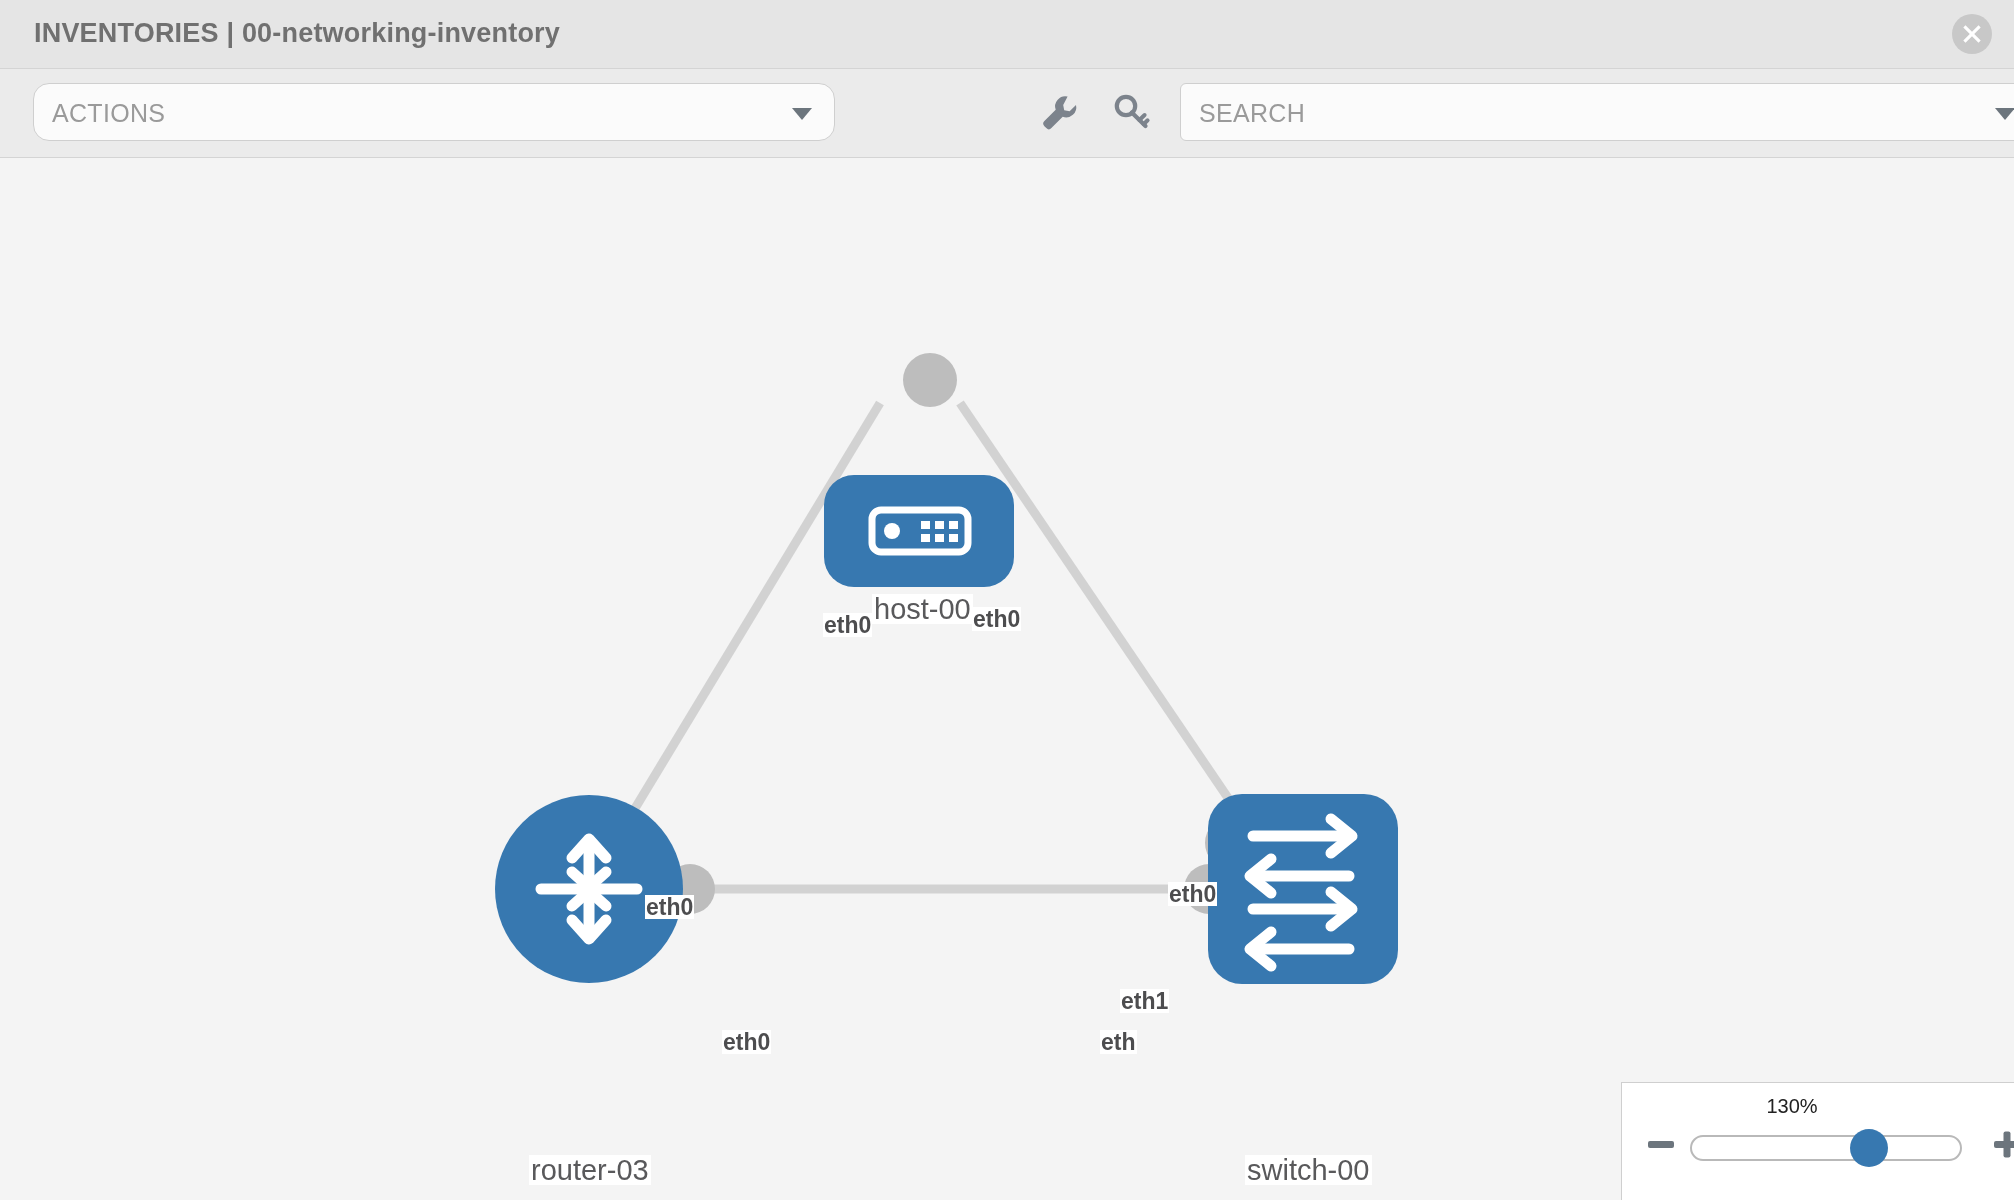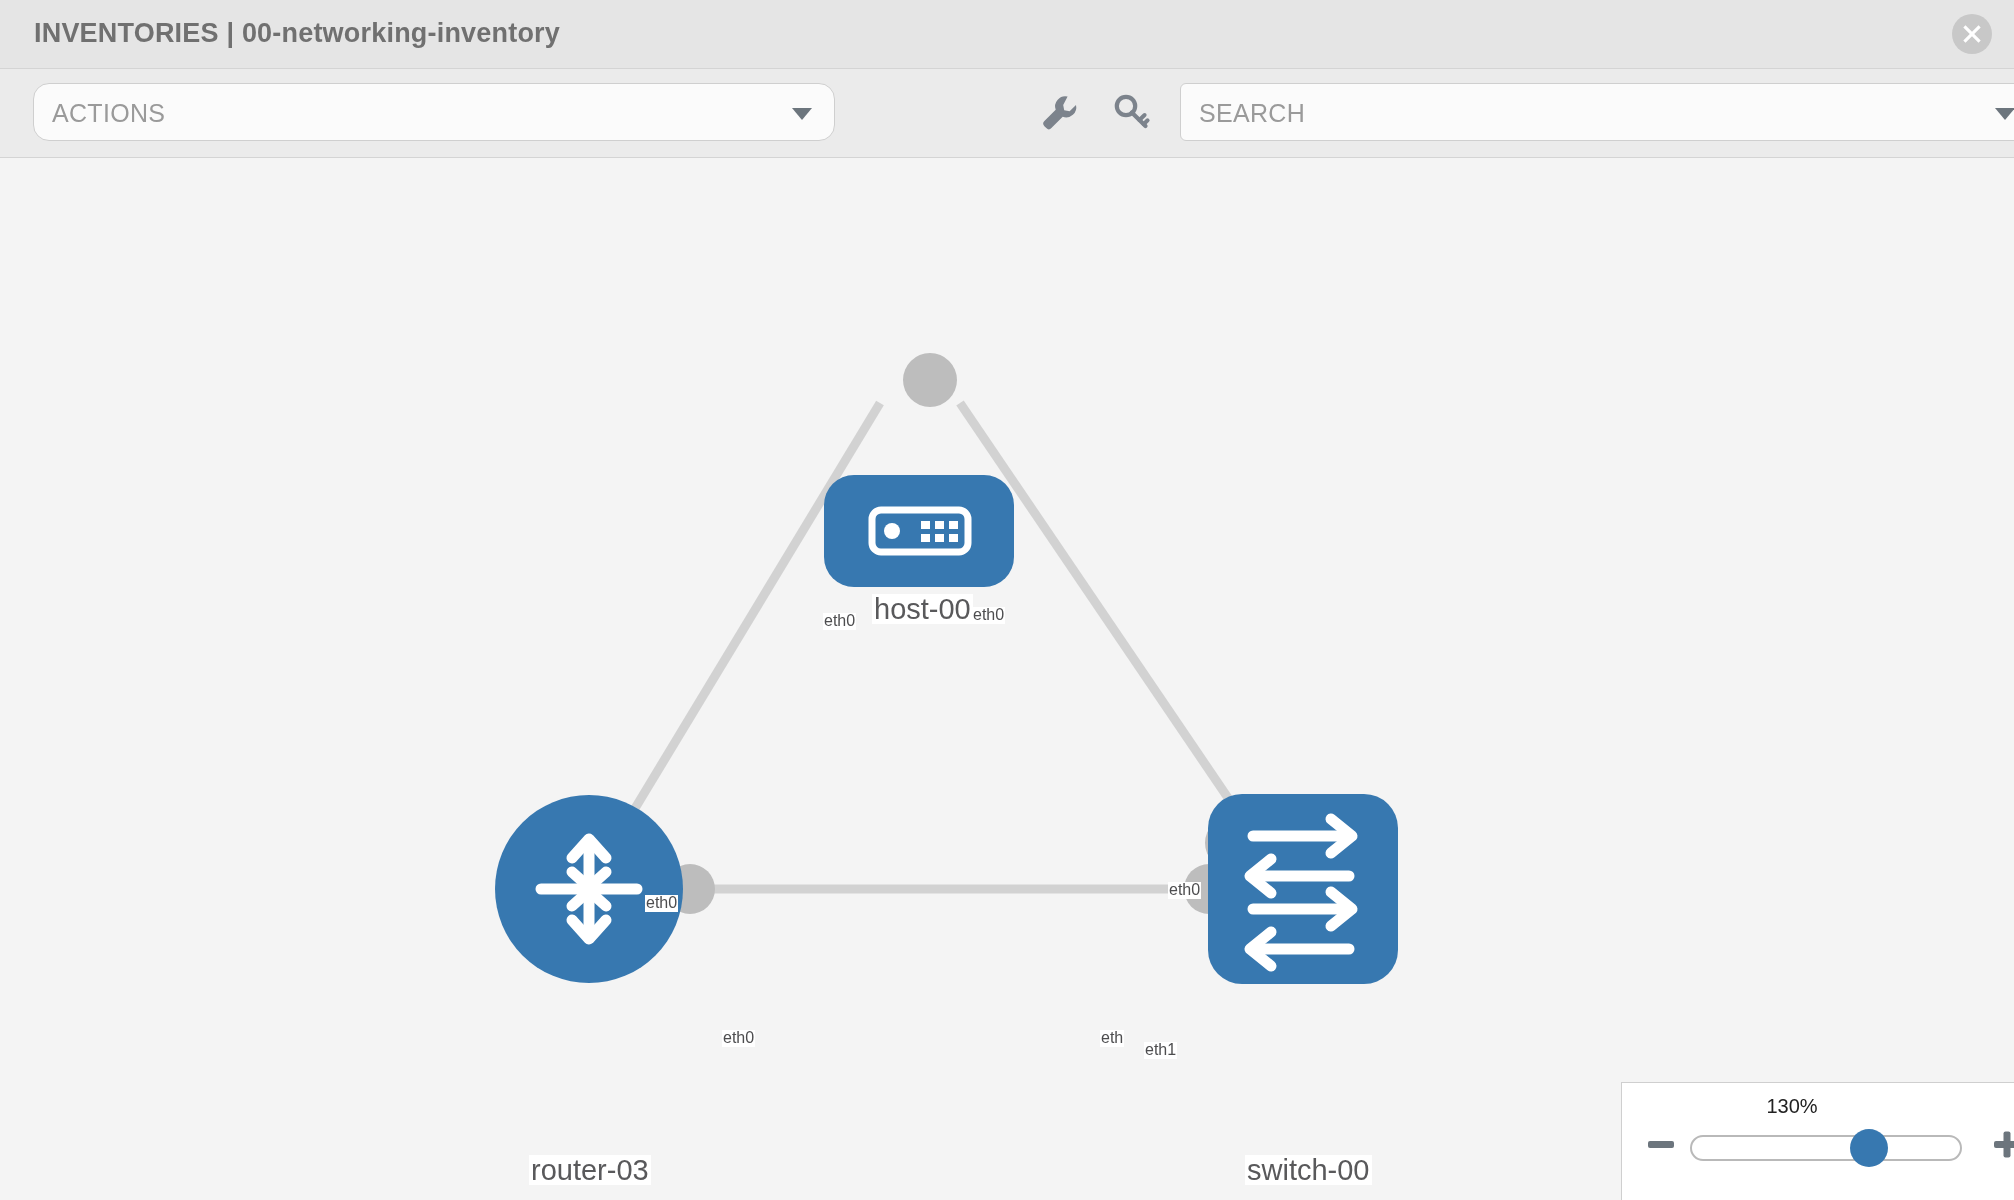--- a/index.html
+++ b/index.html
@@ -147,26 +147,27 @@
     position: absolute;
     font-size: 29px;
     color: #59595b;
     background: #ffffff;
     white-space: nowrap;
     padding: 0 2px;
     line-height: 1.05;
   }
   .iface-label {
     position: absolute;
-    font-size: 16px;
+    font-size: 23px;
     color: #4d4d4f;
     background: #ffffff;
     white-space: nowrap;
     padding: 0 1px;
     line-height: 1.05;
+    font-weight: bold;
   }
 
   
   .zoom-panel {
     position: absolute;
     left: 1621px;
     top: 1082px;
     width: 470px;
     height: 120px;
     background: #ffffff;
@@ -321,21 +322,21 @@
     <div class="node-label" style="left:1245px; top:997px;">switch-00</div>
 
     <div class="iface-label" style="left:823px; top:455px;">eth0</div>
     <div class="iface-label" style="left:972px; top:449px;">eth0</div>
 
     <div class="iface-label" style="left:645px; top:737px;">eth0</div>
     <div class="iface-label" style="left:1168px; top:724px;">eth0</div>
 
     <div class="iface-label" style="left:722px; top:872px;">eth0</div>
     <div class="iface-label" style="left:1100px; top:872px;">eth</div>
-    <div class="iface-label" style="left:1120px; top:884px;margin-left:24px;">eth1</div>
+    <div class="iface-label" style="left:1120px; top:831px;">eth1</div>
   </div>
 
   <div class="zoom-panel">
     <div class="zoom-value">130%</div>
 
     <div class="zoom-minus">
       <svg width="34" height="34" viewBox="0 0 34 34" aria-hidden="true">
         <rect x="4" y="14" width="26" height="7" rx="2" fill="#6c757d"></rect>
       </svg>
     </div>

